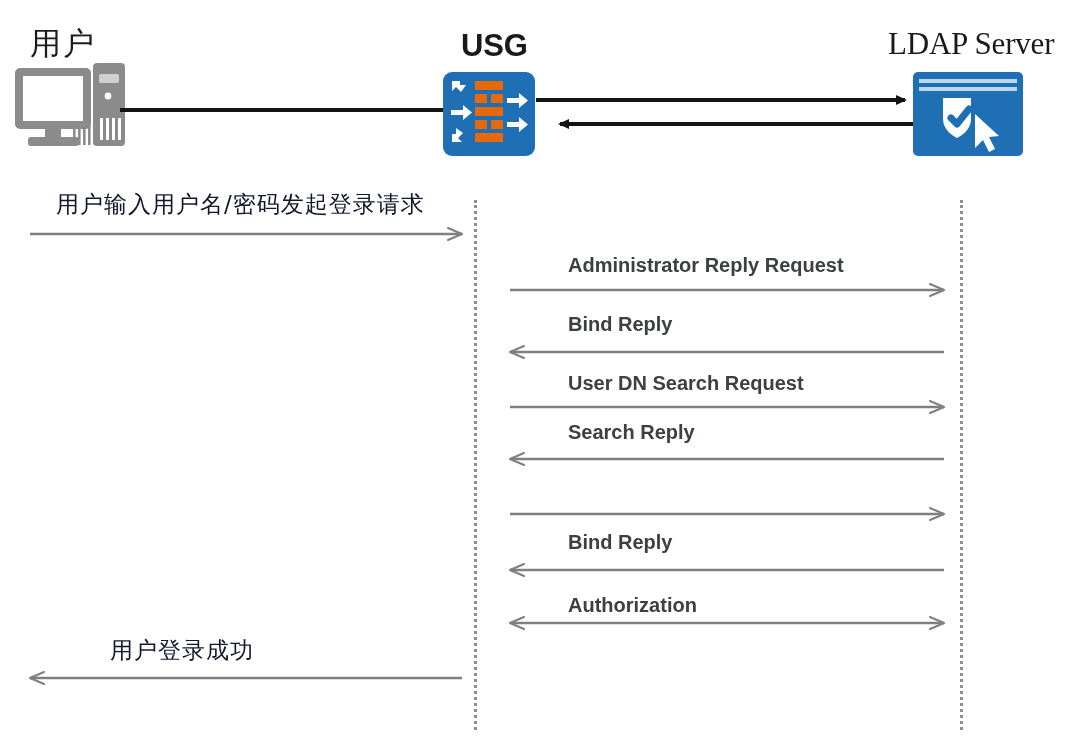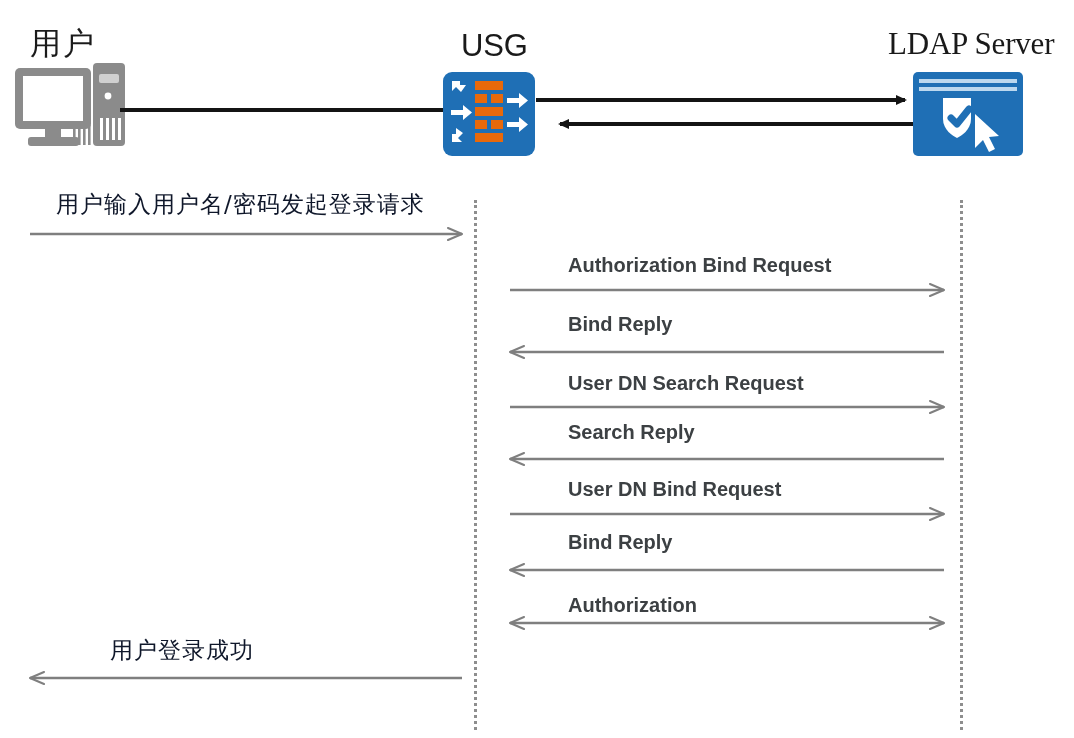--- a/index.html
+++ b/index.html
@@ -56,21 +56,21 @@
   }
   svg { display: block; overflow: visible; }
 </style>
 </head>
 <body>
 
 <div id="canvas">
 
   <div class="node-title cjk" style="left:30px; top:28px;">用户</div>
 
-  <div class="node-title" style="left:461px; top:30px;">USG</div>
+  <div class="node-title" style="left:461px; top:30px;font-weight:bold;">USG</div>
 
   <div class="node-title" style="left:888px; top:28px;font-family:Liberation Serif, serif;">LDAP Server</div>
 
   <div class="icon-box" style="left:14px; top:63px;">
     <svg width="112" height="92" viewBox="0 0 112 92">
 
       <rect x="1" y="5" width="76" height="61" rx="5" ry="5" fill="#8b8b8b"></rect>
       <rect x="9" y="13" width="60" height="45" fill="#ffffff"></rect>
 
       <rect x="31" y="66" width="16" height="8" fill="#8b8b8b"></rect>
@@ -178,29 +178,28 @@
 
     <line x1="510" y1="570" x2="944" y2="570" stroke="#7f7f7f" stroke-width="2.4" marker-start="url(#thinArrowStart)"></line>
 
     <line x1="510" y1="623" x2="944" y2="623" stroke="#7f7f7f" stroke-width="2.4" marker-start="url(#thinArrowStart)" marker-end="url(#thinArrow)"></line>
 
     <line x1="30" y1="678" x2="462" y2="678" stroke="#7f7f7f" stroke-width="2.4" marker-start="url(#thinArrowStart)"></line>
   </svg>
 
   <div class="msg-label cjk" style="left:56px; top:193px;">用户输入用户名/密码发起登录请求</div>
 
-  <div class="msg-label" style="left:568px; top:255px;">Authorization Bind Request</div>
+  <div class="msg-label" style="left:568px; top:255px;">Administrator Reply Request</div>
 
   <div class="msg-label" style="left:568px; top:314px;">Bind Reply</div>
 
   <div class="msg-label" style="left:568px; top:373px;">User DN Search Request</div>
 
   <div class="msg-label" style="left:568px; top:422px;">Search Reply</div>
 
-  <div class="msg-label" style="left:568px; top:479px;">User DN Bind Request</div>
 
   <div class="msg-label" style="left:568px; top:532px;">Bind Reply</div>
 
   <div class="msg-label" style="left:568px; top:595px;">Authorization</div>
 
   <div class="msg-label cjk" style="left:110px; top:639px;text-align:center;">用户登录成功</div>
 
 </div>
 
 </body></html>

